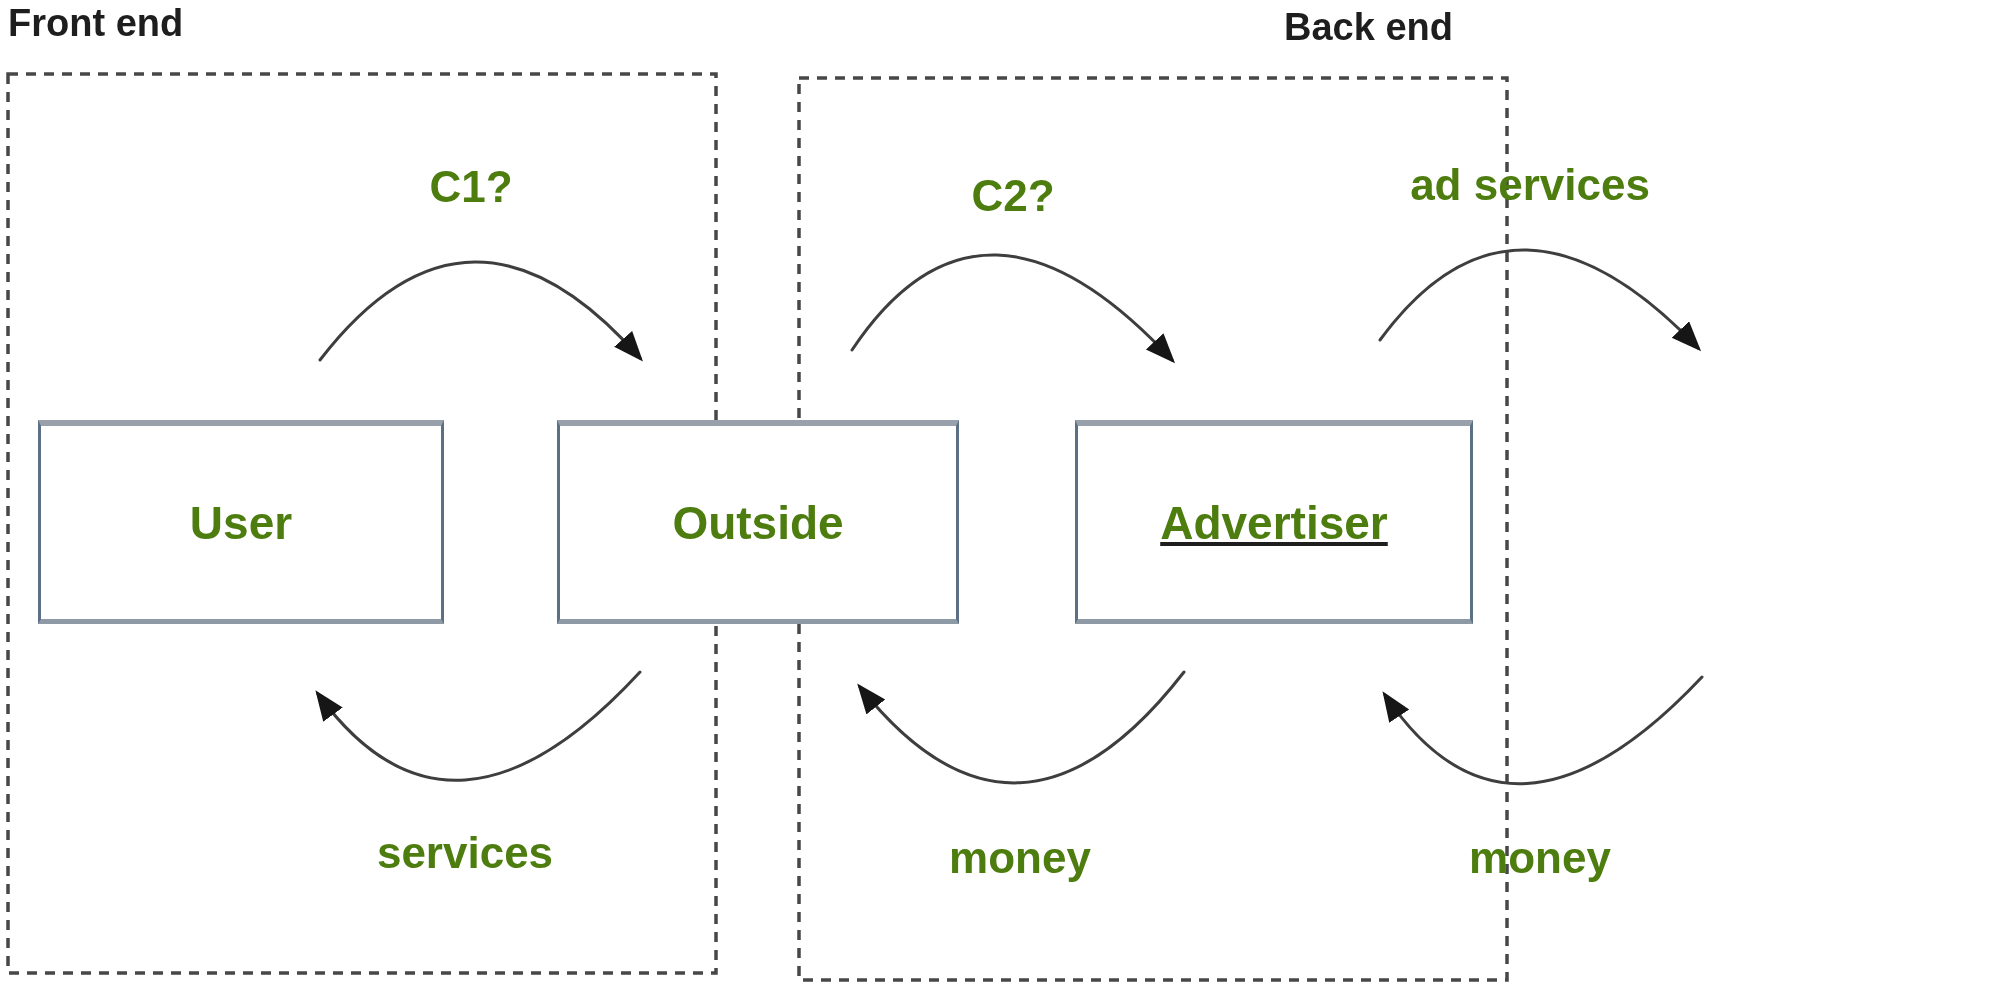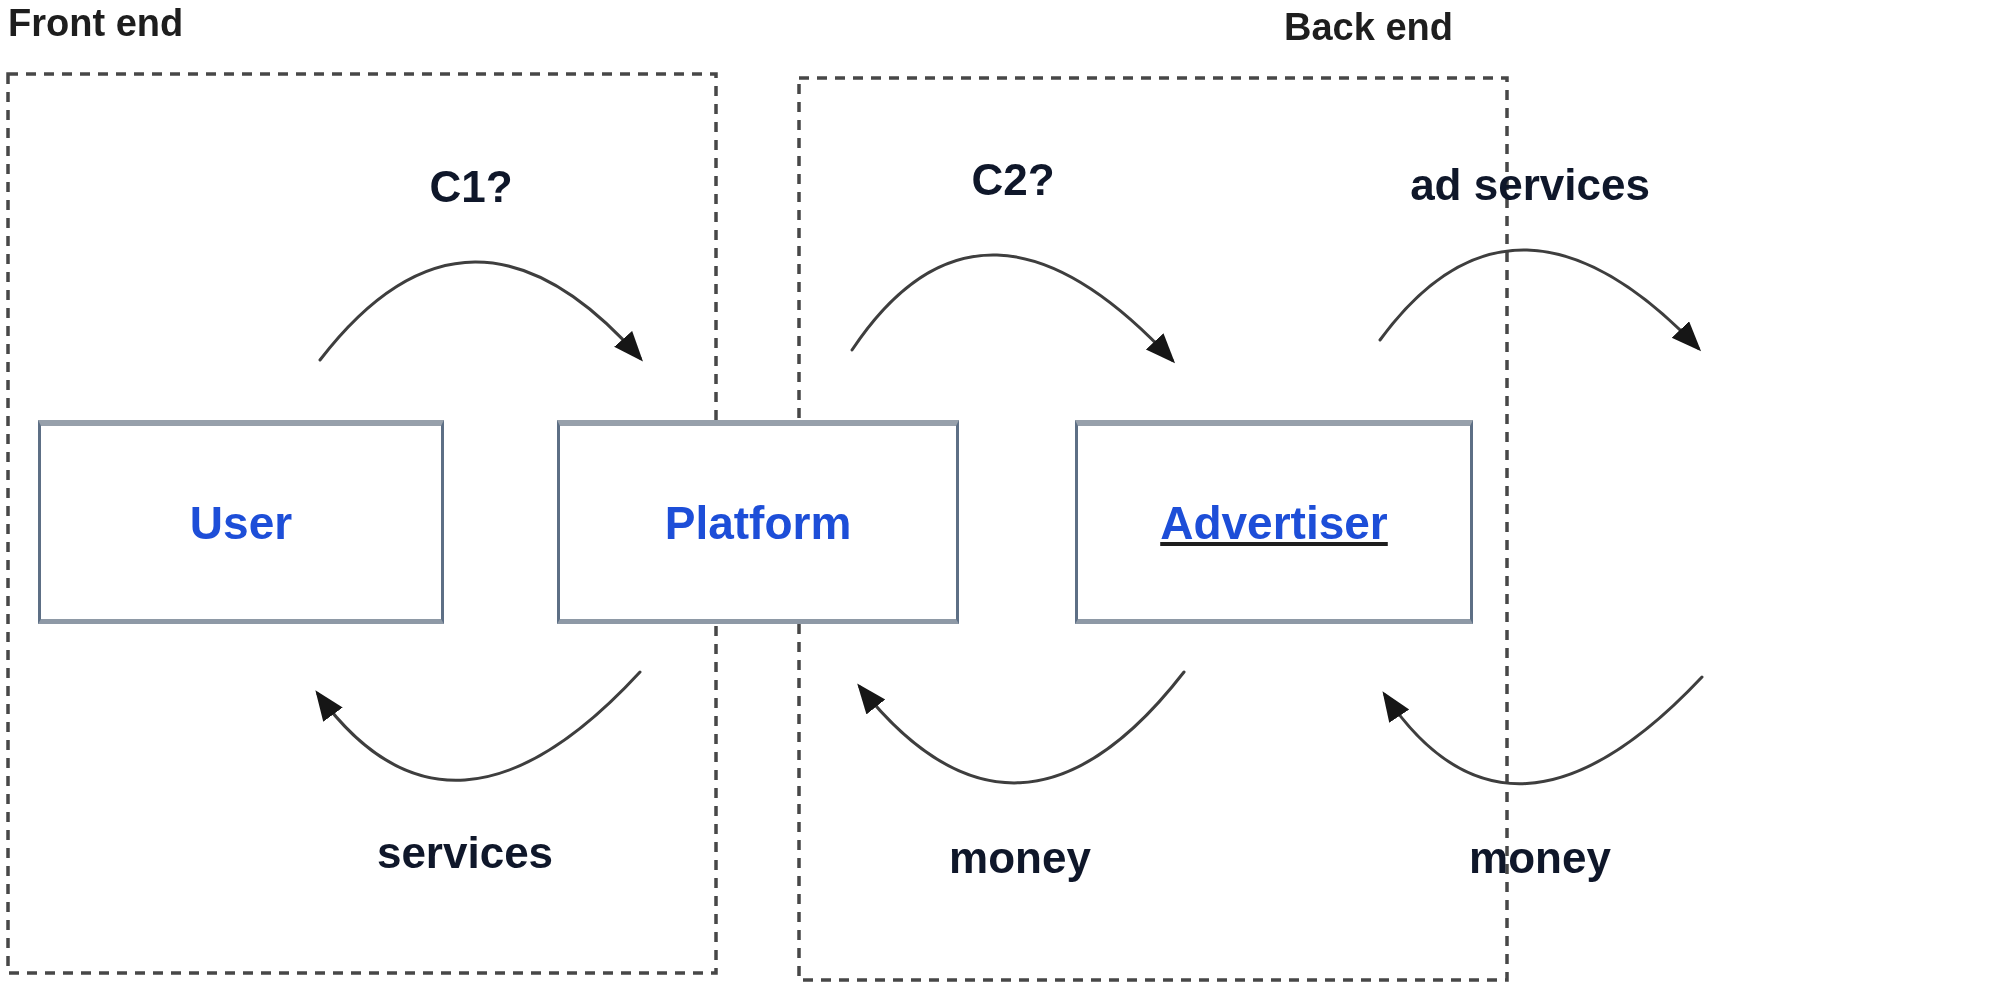--- a/index.html
+++ b/index.html
@@ -35,29 +35,29 @@
     border-top: 6px solid #97a0ab;
     border-bottom: 5px solid #8e99a6;
     box-sizing: border-box;
     display: flex;
     align-items: center;
     justify-content: center;
   }
   .node-label {
     font-size: 46px;
     font-weight: 600;
-    color: #1d4ed8;
+    color: #4d7c0f;
     white-space: nowrap;
   }
   .flow-label {
     position: absolute;
     transform: translate(-50%, -50%);
     font-size: 44px;
     font-weight: 600;
-    color: #0f172a;
+    color: #4d7c0f;
     white-space: nowrap;
   }
   .flow-label.question { font-weight: 700; }
 </style>
 </head>
 <body>
 
 <div class="canvas">
 
   <svg class="layer-svg" viewBox="0 0 2000 998">
@@ -79,26 +79,26 @@
     <path d="M 1702 677 Q 1510 881 1385 695" fill="none" stroke="#3e3e3e" stroke-width="3" stroke-linecap="round" marker-end="url(#arrowhead)"></path>
   </svg>
 
   <div class="section-title" style="left:8px; top:2px;">Front end</div>
   <div class="section-title" style="left:1284px; top:6px;">Back end</div>
 
   <div class="node" style="left:38px;  width:406px;">
     <span class="node-label">User</span>
   </div>
   <div class="node" style="left:557px; width:402px;">
-    <span class="node-label">Platform</span>
+    <span class="node-label">Outside</span>
   </div>
   <div class="node" style="left:1075px; width:398px;text-decoration:underline;">
     <span class="node-label">Advertiser</span>
   </div>
 
   <div class="flow-label question" style="left:471px;  top:187px;">C1?</div>
-  <div class="flow-label question" style="left:1013px; top:180px;">C2?</div>
+  <div class="flow-label question" style="left:1013px; top:196px;">C2?</div>
   <div class="flow-label" style="left:1530px; top:185px;">ad services</div>
   <div class="flow-label" style="left:465px;  top:853px;">services</div>
   <div class="flow-label" style="left:1020px; top:858px;">money</div>
   <div class="flow-label" style="left:1540px; top:858px;">money</div>
 
 </div>
 
 </body></html>

